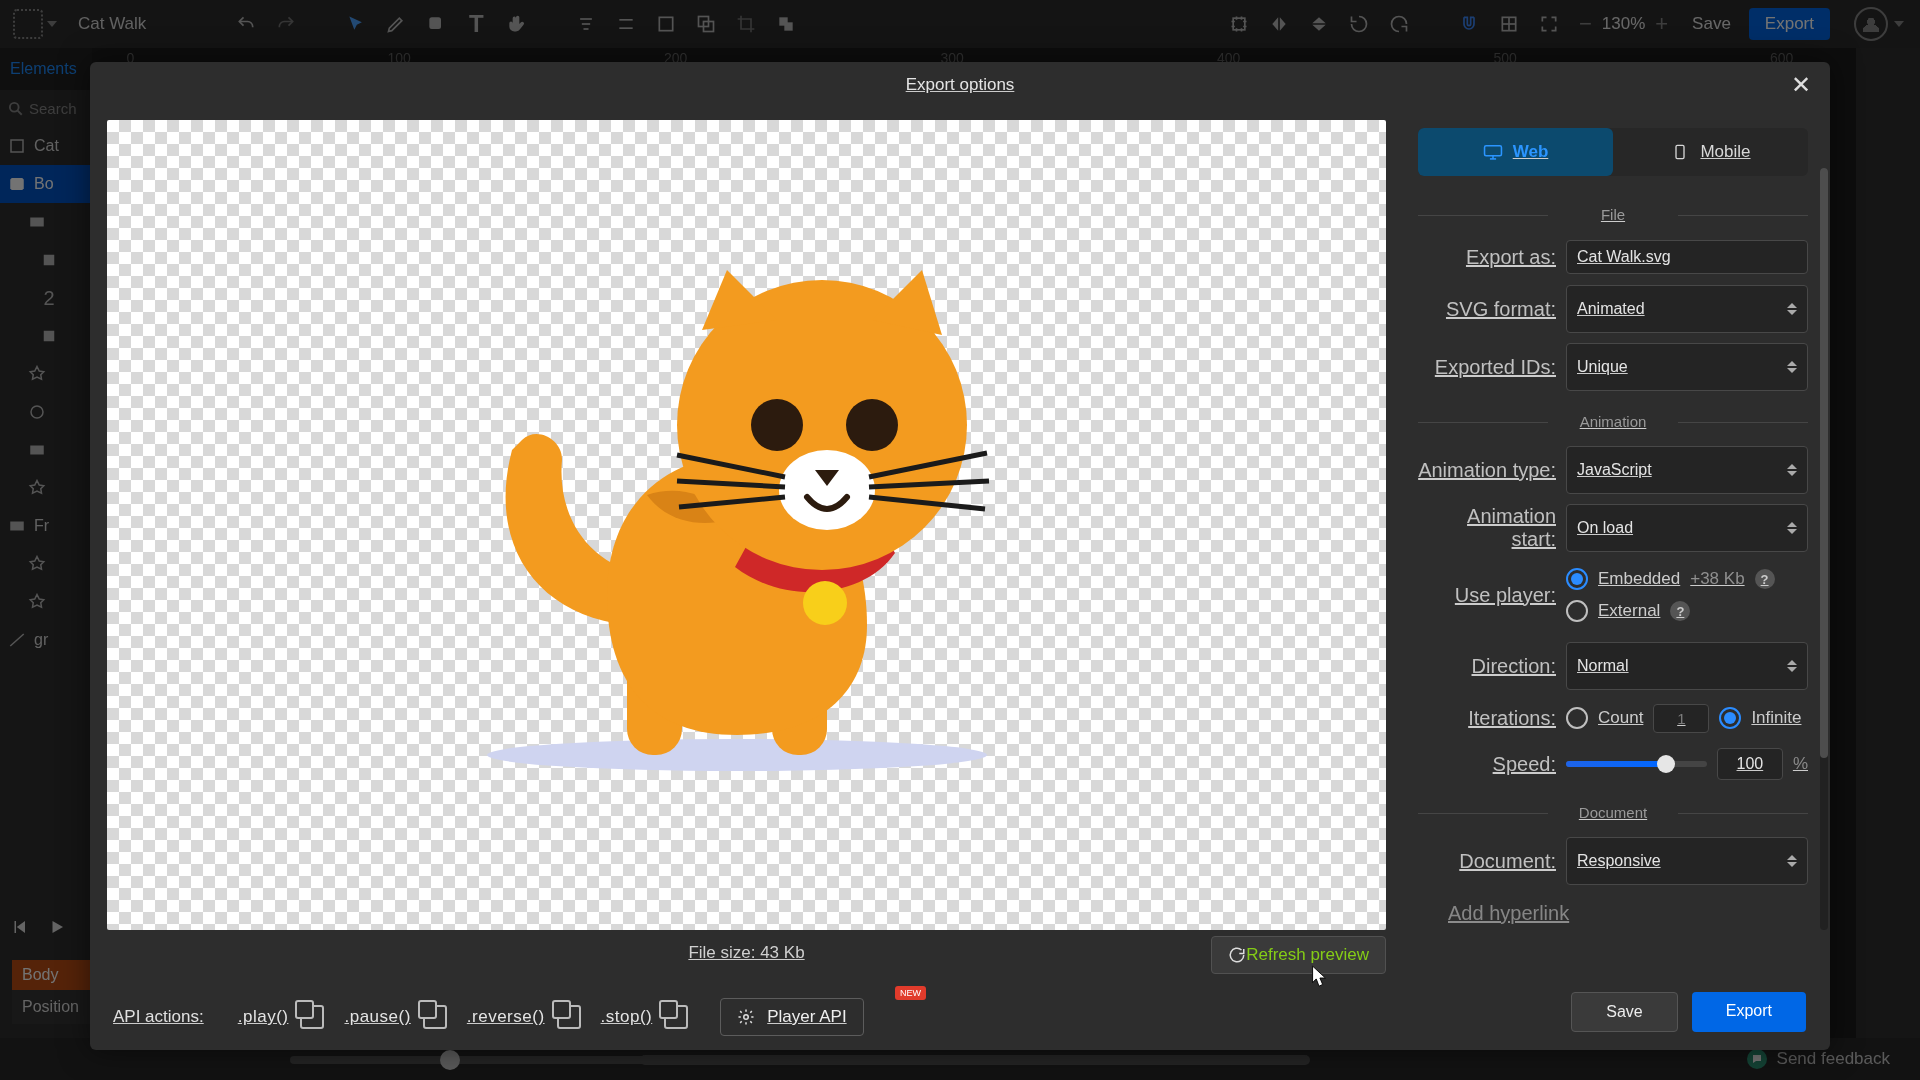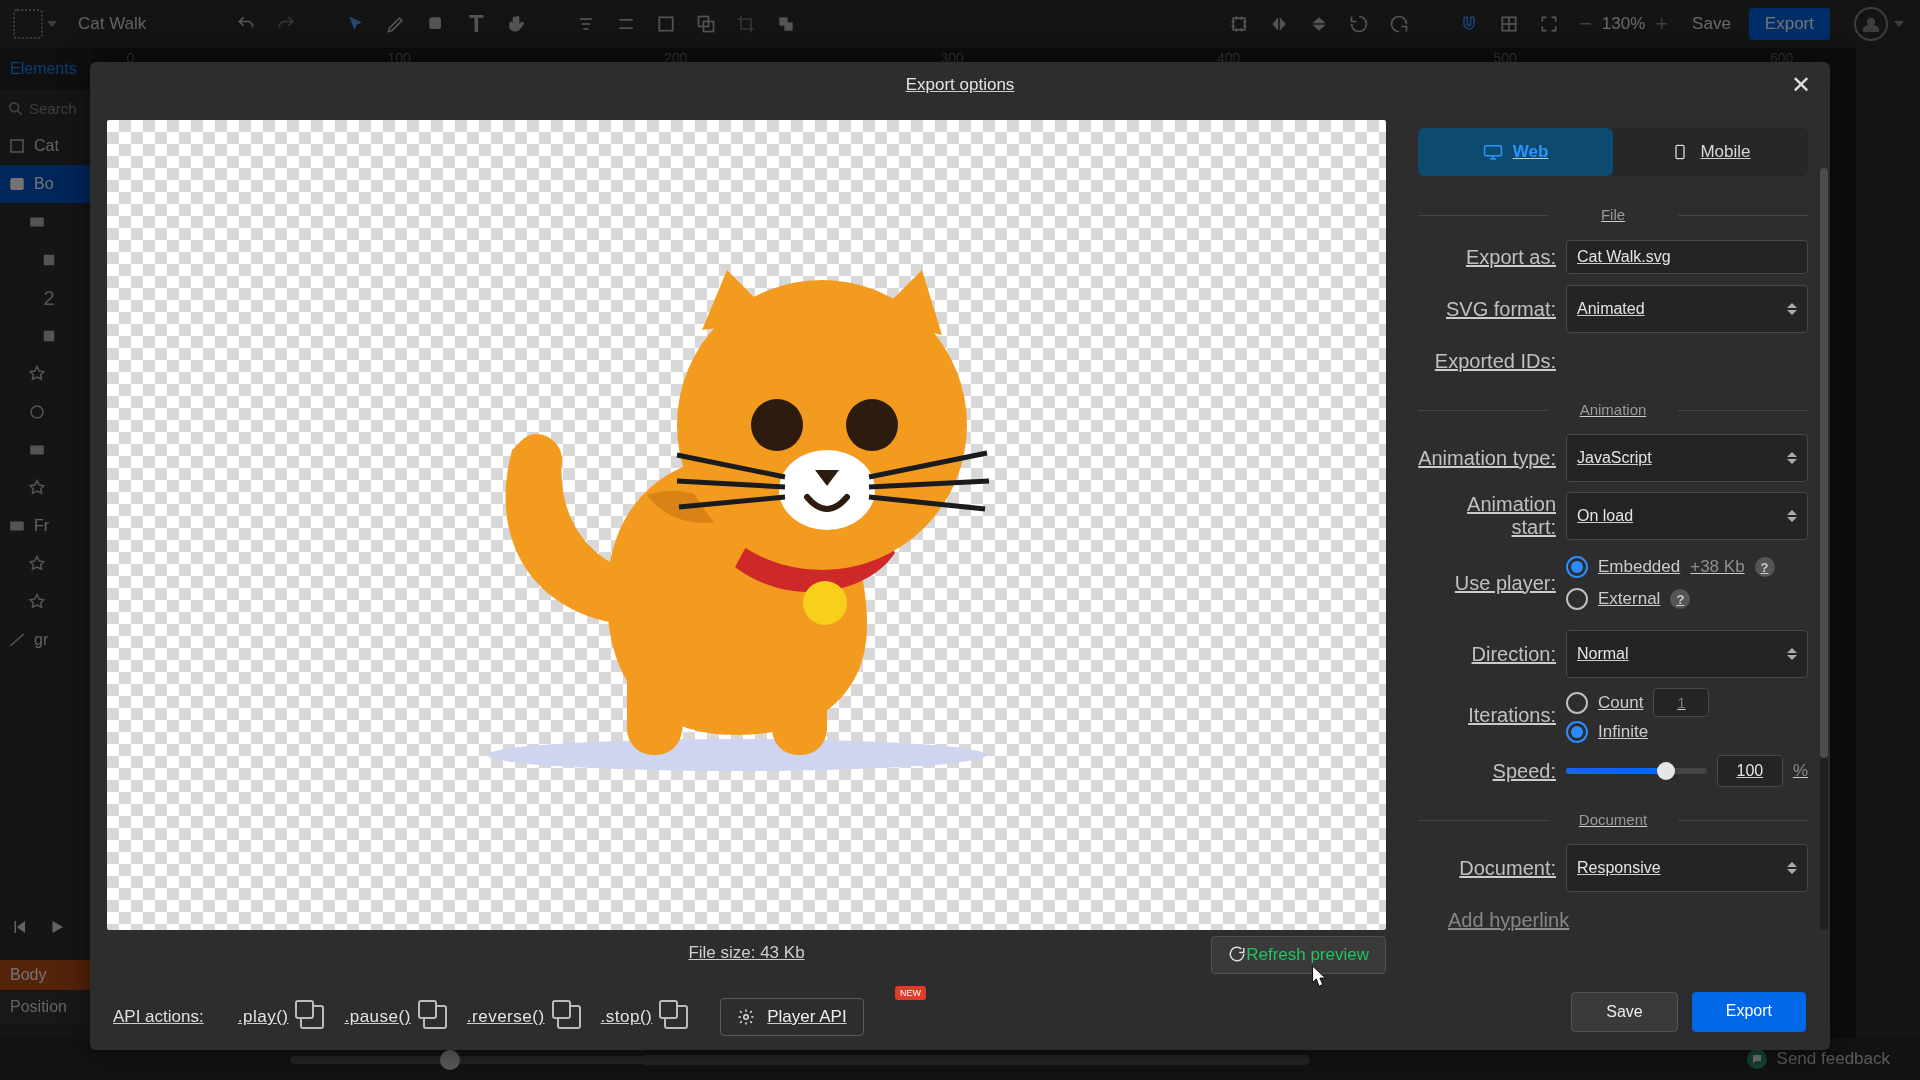--- a/index.html
+++ b/index.html
@@ -153,21 +153,21 @@
     width: 92px;
     height: 58px;
     background: #2f2f2f;
     display: flex; align-items: center;
     gap: 20px;
     padding-left: 10px;
     z-index: 2;
   }
   .tl-labels {
     position: absolute;
-    left: 0; bottom: 56px;
+    left: 12px; bottom: 56px;
     width: 92px;
     z-index: 2;
   }
   .tl-labels .tl {
     background: #bd4f15;
     color: #fff;
     padding: 6px 10px;
     font-size: 16px;
   }
   .tl-labels .tl2 {
@@ -294,22 +294,23 @@
     position: relative;
   }
   .refresh-btn {
     position: absolute;
     right: 0;
     top: 6px;
     background: #3a3a3a;
     border: 1px solid #515151;
     border-radius: 4px;
     padding: 8px 16px;
-    color: #22c55e;
-    display: flex;
+    color: #84cc16;
+    display: flex;
+    align-items: center;
   }
   .cursor-img {
     position: absolute;
     right: 56px;
     top: 34px;
     width: 22px; height: 28px;
     z-index: 5;
     pointer-events: none;
   }
 
@@ -962,20 +963,27 @@
         <div class="field-select">
           <span>Animated</span>
           <div class="arrows">
               <span class="up"></span>
               <span class="dn"></span>
             </div>
         </div>
       </div>
       <div class="row">
         <div class="lbl">Exported IDs:</div>
+        <div class="field-select">
+          <span>Unique</span>
+          <div class="arrows">
+              <span class="up"></span>
+              <span class="dn"></span>
+            </div>
+        </div>
       </div>
 
       <div class="section-title">Animation</div>
 
       <div class="row">
         <div class="lbl">Animation type:</div>
         <div class="field-select">
           <span>JavaScript</span>
           <div class="arrows">
               <span class="up"></span>
@@ -1017,21 +1025,21 @@
           <span>Normal</span>
           <div class="arrows">
               <span class="up"></span>
               <span class="dn"></span>
             </div>
         </div>
       </div>
 
       <div class="row">
         <div class="lbl">Iterations:</div>
-        <div style="flex:1;display:flex;flex-direction:column;gap:4px">
+        <div style="flex:1;display:flex;gap:10px">
           <div style="display:flex;align-items:center;gap:10px">
             <span class="radio"></span>
             <span>Count</span>
             <div class="countbox">1</div>
           </div>
           <div style="display:flex;align-items:center;gap:10px">
             <span class="radio checked"></span>
             <span>Infinite</span>
           </div>
         </div>

